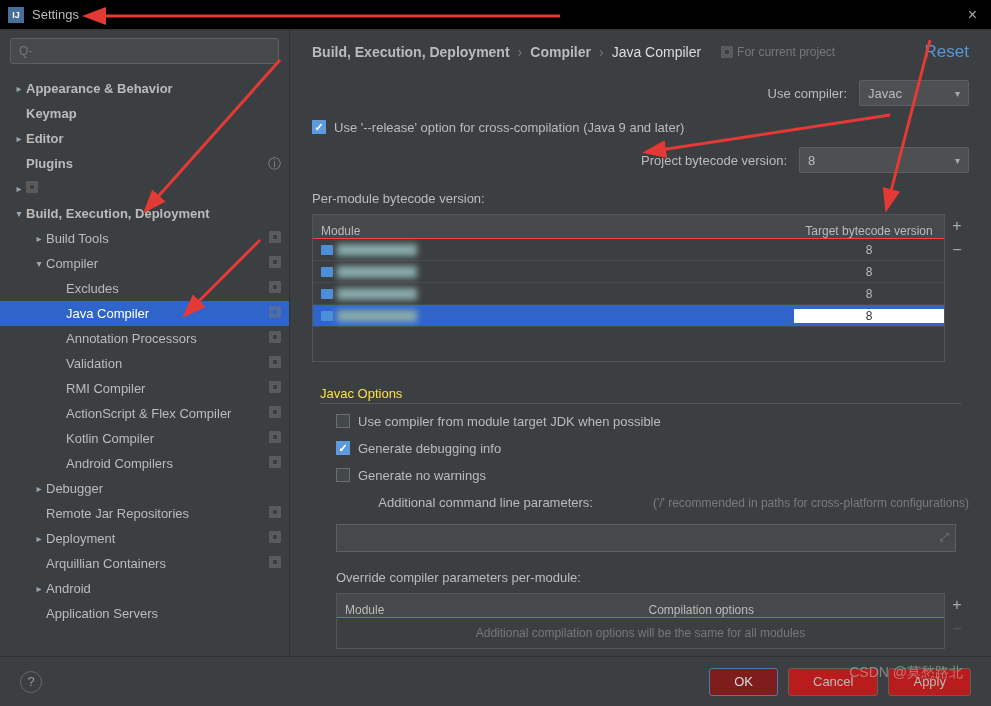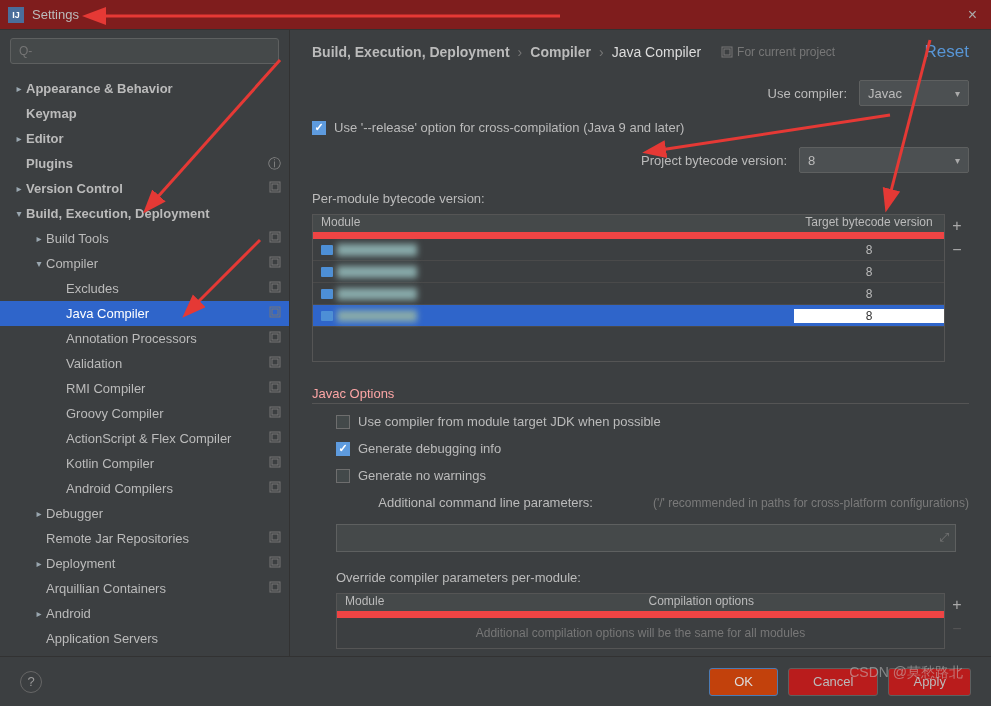--- a/index.html
+++ b/index.html
@@ -1,17 +1,17 @@
 <!DOCTYPE html>
 <html><head>
 <meta charset="utf-8">
 <style>
 * { box-sizing: border-box; margin: 0; padding: 0; }
 body { font-family: "Segoe UI", Arial, sans-serif; font-size: 13px; background: #3c3f41; color: #bbbbbb; width: 991px; height: 706px; overflow: hidden; position: relative; }
-.titlebar { height: 30px; background: #7f1d1d; display: flex; align-items: center; padding: 0 8px; border-bottom: 1px solid #323232; }
+.titlebar { height: 30px; background: #000000; display: flex; align-items: center; padding: 0 8px; border-bottom: 1px solid #323232; }
 .titlebar .app-icon { width: 16px; height: 16px; background: #4a6e9b; margin-right: 8px; display: flex; align-items: center; justify-content: center; font-size: 9px; color: #fff; font-weight: bold; }
 .titlebar .title { color: #bbb; font-size: 13px; }
 .titlebar .close { margin-left: auto; color: #aaa; font-size: 16px; cursor: pointer; padding: 0 6px; }
 .main { display: flex; height: 626px; }
 .sidebar { width: 290px; background: #3c3f41; border-right: 1px solid #323232; display: flex; flex-direction: column; }
 .search-wrap { padding: 8px 10px; }
 .search { width: 100%; height: 26px; background: #45494a; border: 1px solid #5e6060; border-radius: 3px; color: #888; padding: 0 8px; font-size: 12px; }
 .tree { flex: 1; overflow: auto; padding-top: 4px; }
 .tree-item { display: flex; align-items: center; height: 25px; padding-right: 8px; cursor: pointer; color: #bbb; }
 .tree-item.bold > .label { font-weight: bold; }
@@ -26,50 +26,50 @@
 .breadcrumb { color: #bbb; font-size: 14px; }
 .breadcrumb .cur { color: #ddd; }
 .breadcrumb .sep { color: #777; margin: 0 8px; }
 .for-proj { margin-left: 20px; color: #777; font-size: 12px; display: flex; align-items: center; gap: 4px; }
 .reset { margin-left: auto; color: #5896d6; font-size: 17px; cursor: pointer; }
 .row { display: flex; align-items: center; margin-bottom: 14px; justify-content: flex-end; }
 .row label { color: #bbb; margin-right: 12px; }
 .combo { height: 26px; background: #4c5052; border: 1px solid #5e6060; color: #bbb; padding: 0 24px 0 8px; min-width: 110px; border-radius: 2px; position: relative; display: inline-flex; align-items: center; }
 .combo::after { content: "▾"; position: absolute; right: 8px; color: #aaa; font-size: 10px; }
 .combo.wide { min-width: 170px; }
-.checkbox-row { display: flex; align-items: center; margin-bottom: 12px; }
+.checkbox-row { display: flex; align-items: flex-start; margin-bottom: 12px; }
 .cb { width: 14px; height: 14px; border: 1px solid #6e6e6e; background: #43494a; margin-right: 8px; display: inline-flex; align-items: center; justify-content: center; }
 .cb.checked { background: #5e9bde; border-color: #5e9bde; }
 .cb.checked::after { content: "✓"; color: #fff; font-size: 11px; font-weight: bold; }
 .section-label { color: #bbb; margin-bottom: 8px; margin-top: 4px; }
 .table { border: 1px solid #555; background: #3c3f41; margin-bottom: 12px; }
-.table-head { display: flex; background: #45494a; border-bottom: 7px solid #ef4444; height: 24px; align-items: flex-start; font-size: 12px; color: #bbb; }
+.table-head { display: flex; background: #45494a; border-bottom: 1px solid #ef4444; height: 24px; align-items: flex-end; font-size: 12px; color: #bbb; }
 .table-head .col { padding: 0 8px; }
 .table-body .trow { display: flex; height: 22px; align-items: center; font-size: 12px; border-bottom: 1px solid #4a4a4a; }
 .trow .col { padding: 0 8px; display: flex; align-items: center; gap: 4px; }
 .trow.sel { background: #2f65ca; color: #fff; }
 .trow.sel .col:last-child { background: #fff; color: #333; }
 .folder-icon { width: 12px; height: 10px; background: #4d8fd6; border-radius: 1px; display: inline-block; }
 .blur { filter: blur(3px); background: #8aa; width: 80px; height: 12px; display: inline-block; }
 .table-wrap { display: flex; }
 .table-btns { width: 24px; display: flex; flex-direction: column; }
 .tbtn { width: 24px; height: 24px; display: flex; align-items: center; justify-content: center; color: #aaa; font-size: 16px; cursor: pointer; }
-.fieldset-label { color: #fca5a5; margin: 12px 0 10px; border-bottom: 1px solid #555; padding-bottom: 2px; }
+.fieldset-label { color: #fde047; margin: 12px 8px 10px; border-bottom: 1px solid #555; padding-bottom: 2px; }
 .indent { padding-left: 24px; }
 .param-input { width: 620px; height: 28px; background: #45494a; border: 1px solid #5e6060; margin-top: 6px; position: relative; }
 .param-input .expand { position: absolute; right: 6px; top: 5px; color: #777; font-size: 12px; }
 .hint { color: #7a7a7a; font-size: 12px; }
 .table2 { margin-top: 8px; }
 .table2 .table-head .col { flex: 1; }
 .empty-msg { height: 30px; display: flex; align-items: center; justify-content: center; color: #777; font-size: 12px; }
 .footer { height: 50px; border-top: 1px solid #323232; display: flex; align-items: center; padding: 0 20px; }
 .help { width: 22px; height: 22px; border: 1px solid #666; border-radius: 50%; display: flex; align-items: center; justify-content: center; color: #999; font-size: 13px; cursor: pointer; }
 .footer .spacer { flex: 1; }
 .btn { height: 28px; padding: 0 24px; border-radius: 3px; margin-left: 10px; font-size: 13px; cursor: pointer; display: inline-flex; align-items: center; }
-.btn-primary { background: #c2410c; border: 1px solid #4a7bb5; color: #ddd; }
+.btn-primary { background: #7f1d1d; border: 1px solid #4a7bb5; color: #ddd; }
 .btn-default { background: #b91c1c; border: 1px solid #5e6060; color: #bbb; }
 .watermark { position: absolute; bottom: 24px; right: 28px; color: #ccc; font-size: 14px; opacity: 0.5; pointer-events: none; }
 .arrow-svg { position: absolute; pointer-events: none; z-index: 100; }
 .col-module { flex: 1; }
 .col-target { width: 150px; text-align: center; justify-content: center; }
 </style>
 </head>
 <body>
 
 <div class="titlebar">
@@ -96,21 +96,20 @@
           <span class="arrow">▸</span>
           <span class="label">Editor</span>
         </div>
         <div class="tree-item lvl0 bold">
           <span class="arrow"></span>
           <span class="label">Plugins</span>
           <span style="color: rgb(136, 136, 136);">ⓘ</span>
         </div>
         <div class="tree-item lvl0 bold">
           <span class="arrow">▸</span>
-          <span class="label">Version Control</span>
           <span><svg width="12" height="12" viewBox="0 0 12 12">
               <rect x="1" y="1" width="10" height="10" fill="none" stroke="#777"></rect>
               <rect x="3" y="3" width="6" height="6" fill="none" stroke="#777"></rect>
             </svg></span>
         </div>
         <div class="tree-item lvl0 bold">
           <span class="arrow">▾</span>
           <span class="label">Build, Execution, Deployment</span>
         </div>
         <div class="tree-item lvl1">
@@ -157,28 +156,20 @@
           <span class="arrow"></span>
           <span class="label">Validation</span>
           <span><svg width="12" height="12" viewBox="0 0 12 12">
               <rect x="1" y="1" width="10" height="10" fill="none" stroke="#777"></rect>
               <rect x="3" y="3" width="6" height="6" fill="none" stroke="#777"></rect>
             </svg></span>
         </div>
         <div class="tree-item lvl2">
           <span class="arrow"></span>
           <span class="label">RMI Compiler</span>
-          <span><svg width="12" height="12" viewBox="0 0 12 12">
-              <rect x="1" y="1" width="10" height="10" fill="none" stroke="#777"></rect>
-              <rect x="3" y="3" width="6" height="6" fill="none" stroke="#777"></rect>
-            </svg></span>
-        </div>
-        <div class="tree-item lvl2">
-          <span class="arrow"></span>
-          <span class="label">Groovy Compiler</span>
           <span><svg width="12" height="12" viewBox="0 0 12 12">
               <rect x="1" y="1" width="10" height="10" fill="none" stroke="#777"></rect>
               <rect x="3" y="3" width="6" height="6" fill="none" stroke="#777"></rect>
             </svg></span>
         </div>
         <div class="tree-item lvl2">
           <span class="arrow"></span>
           <span class="label">ActionScript &amp; Flex Compiler</span>
           <span><svg width="12" height="12" viewBox="0 0 12 12">
               <rect x="1" y="1" width="10" height="10" fill="none" stroke="#777"></rect>

